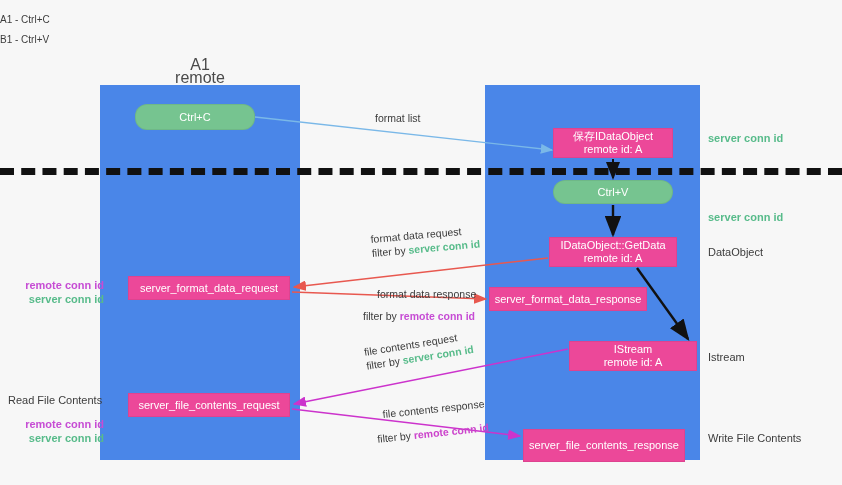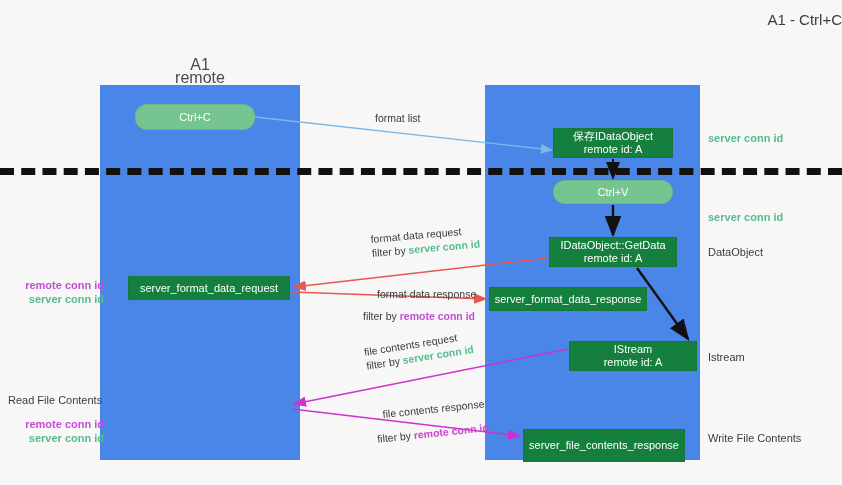--- a/index.html
+++ b/index.html
@@ -8,22 +8,22 @@
     background:#f7f7f7;
     font-family:"Liberation Sans","DejaVu Sans",sans-serif;
     position:relative;overflow:hidden;
     -webkit-font-smoothing:antialiased;
   }
   .stage{position:absolute;inset:0;}
   .abs{position:absolute;}
 
   
   #title{
-    left:0;top:10px;width:842px;text-align:right;
-    font-size:15px;color:#3c3c3c;line-height:20px;
+    left:0;top:10px;width:842px;text-align:left;
+    font-size:10px;color:#3c3c3c;line-height:20px;
   }
 
   
   .colhead{
     text-align:center;font-size:16px;color:#4a4a4a;line-height:13px;
   }
   #head-a1{left:140px;top:58px;width:120px;}
   #head-b1{left:528px;top:58px;width:130px;}
 
   
@@ -38,21 +38,21 @@
   }
 
   
   .node{
     box-sizing:border-box;
     display:flex;flex-direction:column;align-items:center;justify-content:center;
     color:#ffffff;font-size:11px;line-height:13px;text-align:center;
     border:1px solid rgba(0,0,0,.06);
   }
   .green{background:#76c490;border-radius:12px;}
-  .orange{background:#15803d;}
+  .orange{background:#ec4899;}
 
   #n-ctrlc{left:135px;top:104px;width:120px;height:26px;}
   #n-save-ido{left:553px;top:128px;width:120px;height:30px;}
   #n-ctrlv{left:553px;top:180px;width:120px;height:24px;}
   #n-getdata{left:549px;top:237px;width:128px;height:30px;align-items:center;}
   #n-istream{left:569px;top:341px;width:128px;height:30px;}
   #n-sfdreq{left:128px;top:276px;width:162px;height:24px;}
   #n-sfdresp{left:489px;top:287px;width:158px;height:24px;}
   #n-sfcreq{left:128px;top:393px;width:162px;height:24px;}
   #n-sfcresp{left:523px;top:429px;width:162px;height:33px;}
@@ -84,20 +84,21 @@
 
   svg.edges{position:absolute;left:0;top:0;width:842px;height:485px;overflow:visible;pointer-events:none;}
 </style>
 </head>
 <body>
 
 <div class="stage">
 
   <div class="abs" id="title">
     <div>A1 - Ctrl+C</div>
+    <div>B1 - Ctrl+V</div>
   </div>
 
   <div class="abs lane" id="lane-a1"></div>
   <div class="abs lane" id="lane-b1"></div>
 
   <div class="abs colhead" id="head-a1">
     <div>A1</div>
     <div>remote</div>
   </div>
 
@@ -160,20 +161,23 @@
   </div>
 
   <div class="abs node orange" id="n-sfdreq">
     <span>server_format_data_request</span>
   </div>
 
   <div class="abs node orange" id="n-sfdresp">
     <span>server_format_data_response</span>
   </div>
 
+  <div class="abs node orange" id="n-sfcreq">
+    <span>server_file_contents_request</span>
+  </div>
 
   <div class="abs node orange" id="n-sfcresp">
     <span>server_file_contents_response</span>
   </div>
 
   <div class="abs edge-lbl" id="e-formatlist">
     <span>format list</span>
   </div>
 
   <div class="abs edge-lbl" id="e-fdreq">

